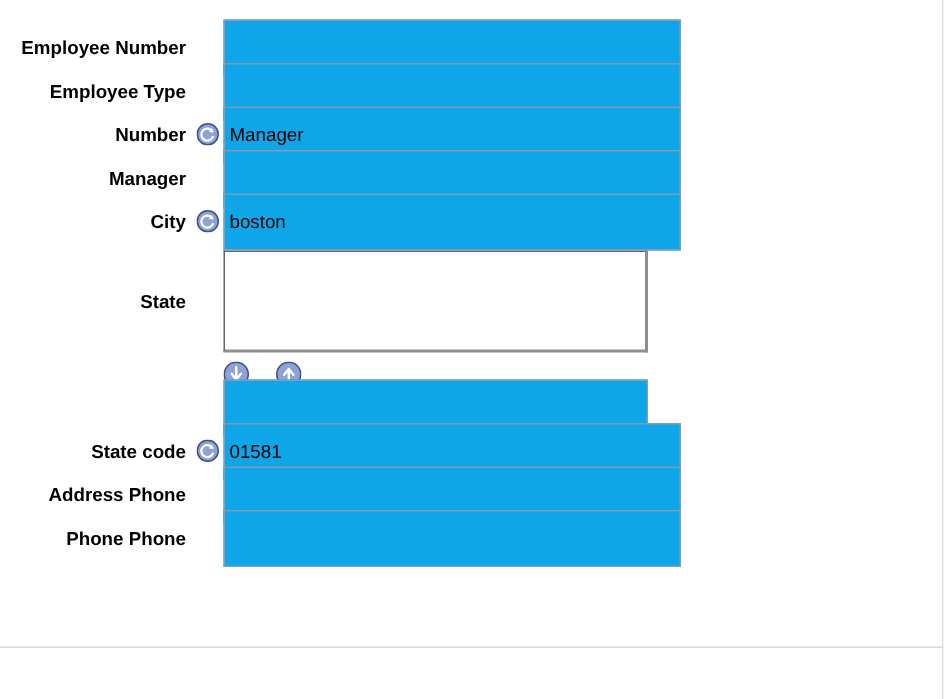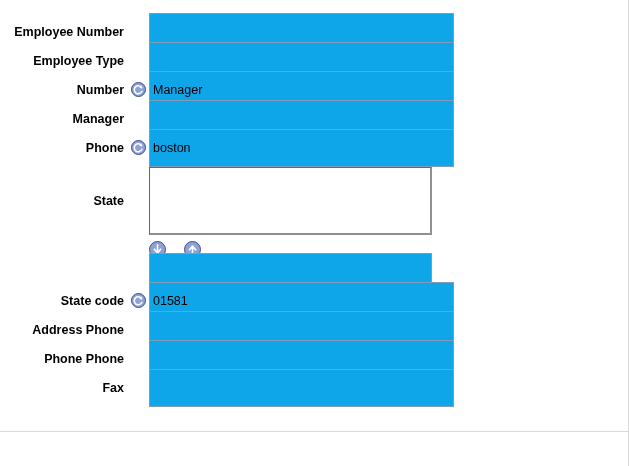--- a/index.html
+++ b/index.html
@@ -163,21 +163,21 @@
 
     <div class="row">
       <div class="label-cell">Manager</div>
       <div class="icon-cell"></div>
       <div class="field-cell">
         <input class="txt" type="text" value="" style="">
       </div>
     </div>
 
     <div class="row">
-      <div class="label-cell">Phone</div>
+      <div class="label-cell">City</div>
       <div class="icon-cell circle-icon">
         <svg width="15" height="15" viewBox="0 0 15 15">
           <circle cx="7.5" cy="7.5" r="7" fill="#8ea2d6" stroke="#3a4f8c" stroke-width="1"></circle>
           <path d="M10.6 5.6 A4 4 0 1 0 10.9 9.3" fill="none" stroke="#ffffff" stroke-width="1.5" stroke-linecap="round"></path>
           <path d="M10.2 3.2 L11.3 6.2 L8.3 6.0 Z" fill="#ffffff"></path>
         </svg>
       </div>
       <div class="field-cell">
         <input class="txt" type="text" value="boston" style="">
       </div>
@@ -238,22 +238,15 @@
     </div>
 
     <div class="row">
       <div class="label-cell">Phone Phone</div>
       <div class="icon-cell"></div>
       <div class="field-cell">
         <input class="txt" type="text" value="" style="">
       </div>
     </div>
 
-    <div class="row">
-      <div class="label-cell">Fax</div>
-      <div class="icon-cell"></div>
-      <div class="field-cell">
-        <input class="txt" type="text" value="" style="">
-      </div>
-    </div>
 
   </div>
 </div>
 
 </body></html>

